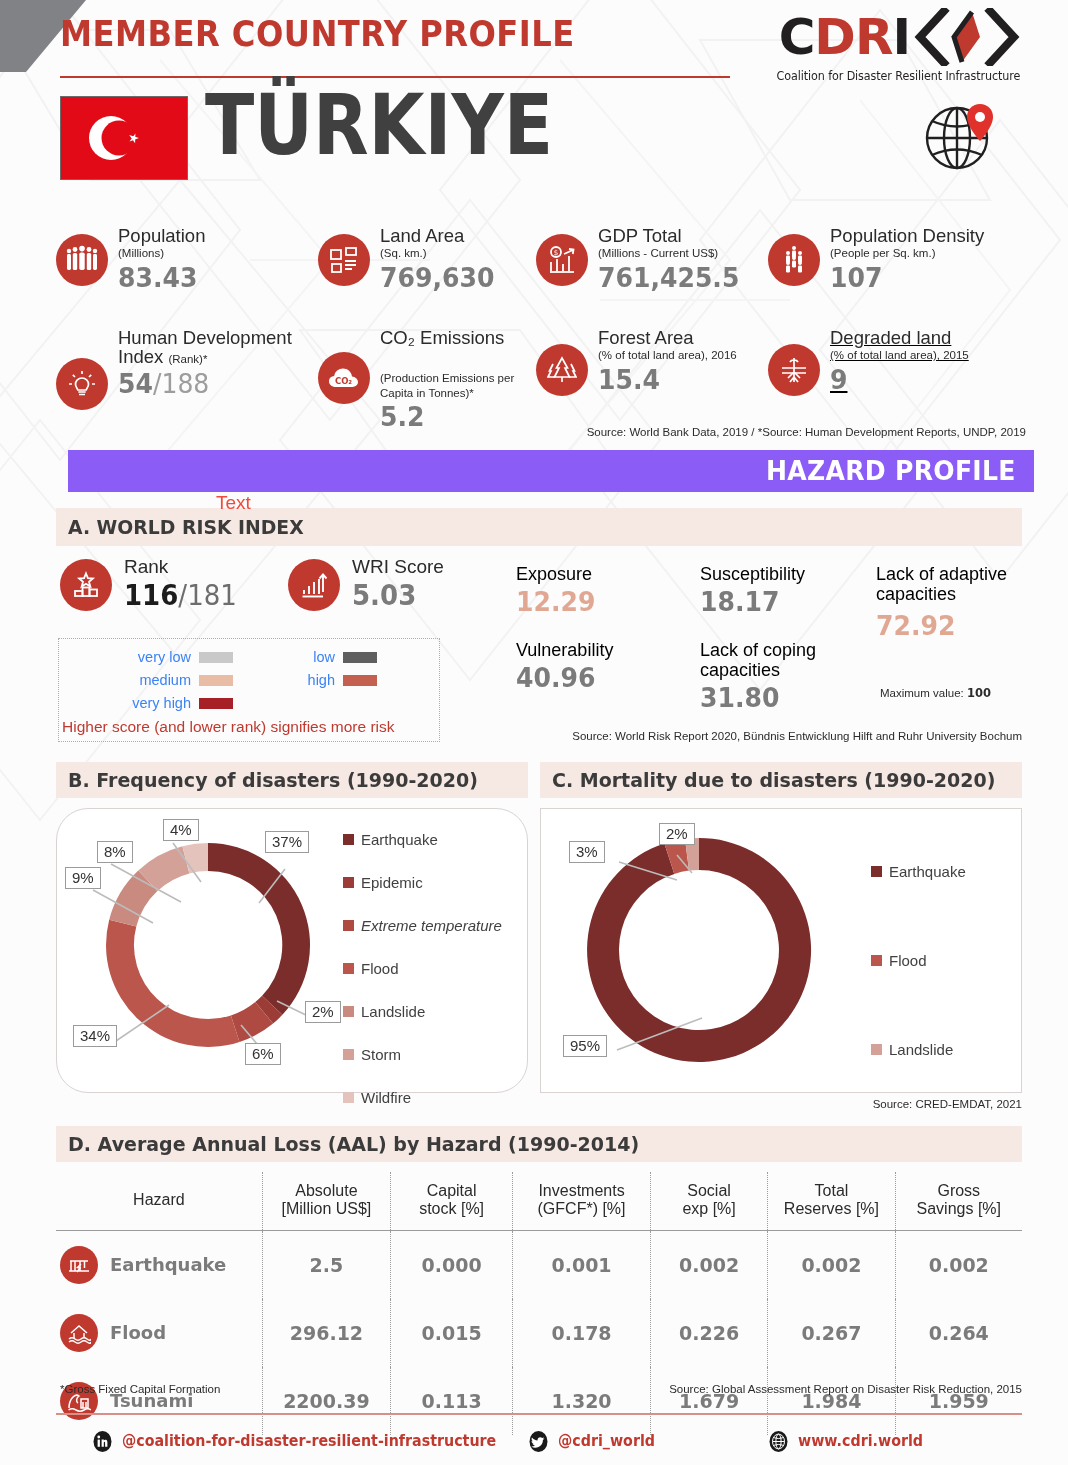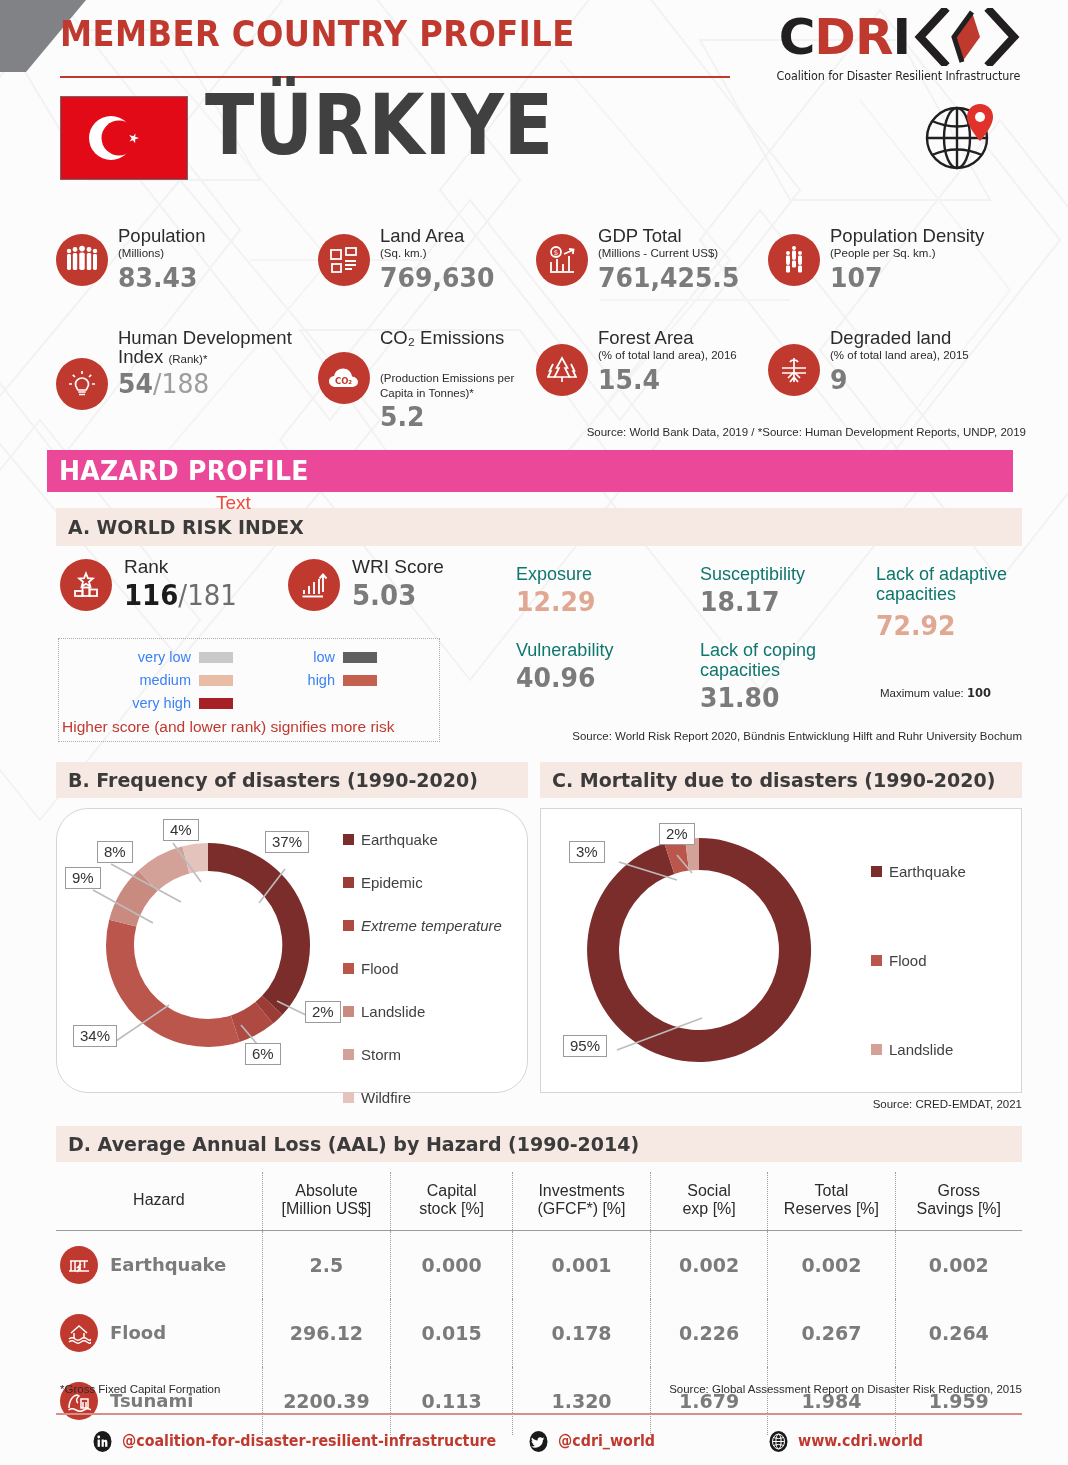--- a/index.html
+++ b/index.html
@@ -85,22 +85,23 @@
     transform: scaleX(.93); transform-origin: left top;
   }
   .stat .val .denom { color: #9d9d9d; font-weight: normal; }
   .src-line {
     position: absolute; right: 0; top: 200px;
     font-size: 11.5px; color: #2b2b2b;
   }
 
   
   .hazard-bar {
-    position: absolute; top: 450px; left: 47px; width: 966px; height: 42px;
-    background: #ec4899;
+    position: absolute; top: 450px; left: 68px; width: 966px; height: 42px;
+    background: #8b5cf6;
+    text-align: right;
   }
   .hazard-bar span {
     font-family: "DejaVu Sans", sans-serif; font-weight: bold;
     color: #fff; font-size: 27px; line-height: 42px; margin-left: 12px;
     letter-spacing: .3px; transform: scaleX(.93); display: inline-block;
     transform-origin: left center;
   }
   .sub-bar {
     position: absolute; left: 56px; width: 966px; height: 38px;
     background: #f6e8e3;
@@ -126,21 +127,21 @@
     margin-right: 12px; margin-top: 3px;
   }
   .wri-ico .lbl { font-size: 19px; color: #2b2b2b; }
   .wri-ico .val {
     font-family: "DejaVu Sans", sans-serif; font-weight: bold;
     font-size: 28px; color: #1c1c1c; transform: scaleX(.93);
     transform-origin: left top; margin-top: 1px;
   }
   .wri-ico .val .denom { color: #6d6d6d; font-weight: normal; }
   .wri-ico.score .val { color: #7b7b7b; }
-  .metric .mlbl { font-size: 18px; color: #0f766e; line-height: 1.12; }
+  .metric .mlbl { font-size: 18px; color: #000000; line-height: 1.12; }
   .metric .mval {
     font-family: "DejaVu Sans", sans-serif; font-weight: bold;
     font-size: 27px; color: #7b7b7b; transform: scaleX(.93);
     transform-origin: left top; margin-top: 2px;
   }
   .mval.medium { color: #e0a893; }
   .legend-box {
     position: absolute; top: 638px; left: 58px; width: 382px; height: 104px;
     border: 1px dotted #b8a9a4;
   }
@@ -448,21 +449,21 @@
             <path d="M24 9 L27.5 16 L26 16 L29 22 L22 22"></path>
           </svg>
         </div>
         <div class="txt">
           <div class="lbl">Forest Area</div>
           <div class="sub">(% of total land area), 2016</div>
           <div class="val">15.4</div>
         </div>
       </div>
 
-      <div class="stat" style="width:256px;">
+      <div class="stat" style="width:256px;text-decoration:underline;">
         <div class="bubble" style="margin-top:16px;">
           <svg width="30" height="30" viewBox="0 0 30 30" fill="none" stroke="#fff" stroke-width="1.7">
             <path d="M15 3 L15 13 M15 5 C12 5 11 7 11 7 M15 5 C18 5 19 7 19 7"></path>
             <path d="M3 13 L27 13 M3 18 L27 18"></path>
             <path d="M15 13 L15 27 M15 17 L9 23 M15 17 L21 23 M15 22 L11 27 M15 22 L19 27"></path>
           </svg>
         </div>
         <div class="txt">
           <div class="lbl">Degraded land</div>
           <div class="sub">(% of total land area), 2015</div>

